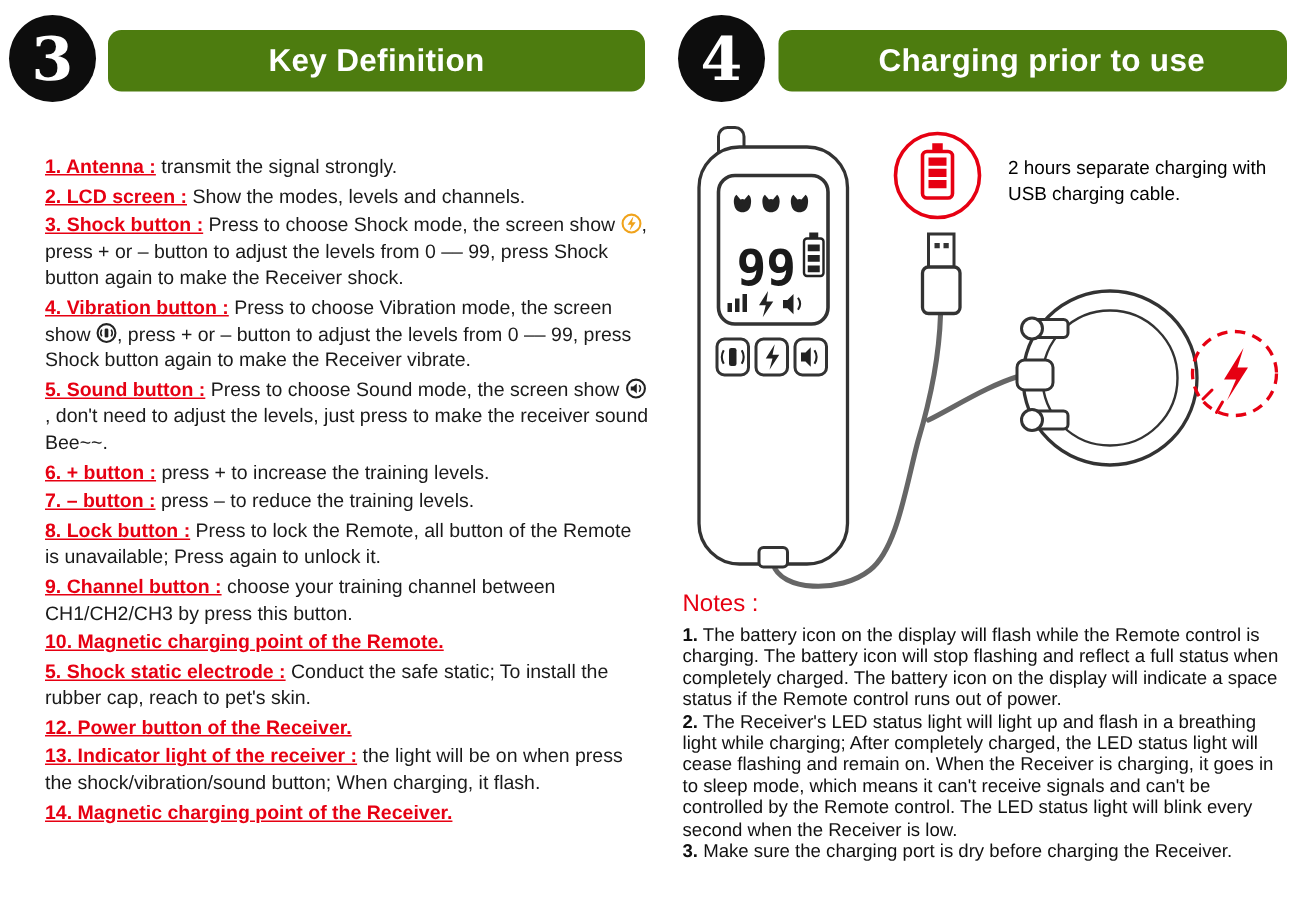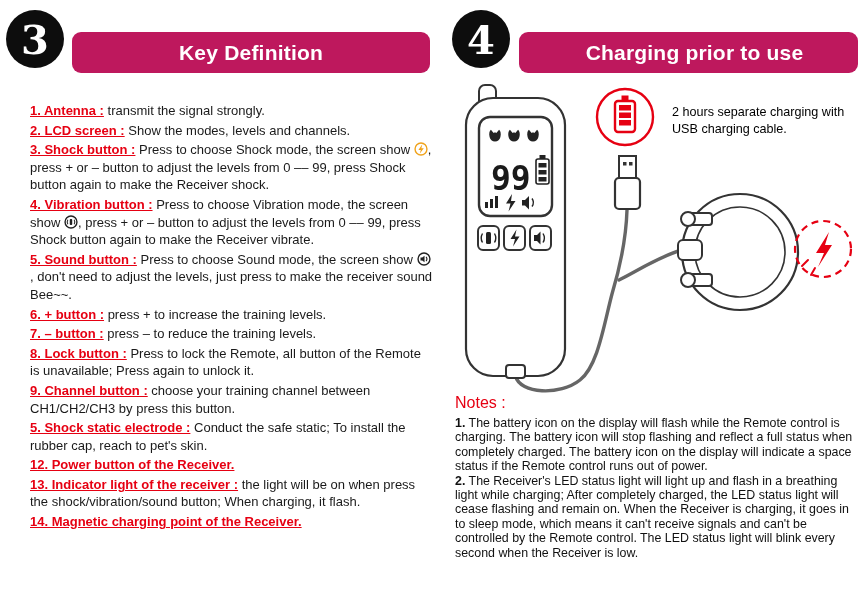--- a/index.html
+++ b/index.html
@@ -8,23 +8,23 @@
 
   .page { position:relative; width:864px; height:616px; background:#fff; overflow:hidden; }
 
   
   .badge {
     position:absolute; width:58px; height:58px; border-radius:50%;
     background:#0d0d0d; color:#fff; display:flex; align-items:center; justify-content:center;
     font-size:40px; font-weight:bold; font-family:"DejaVu Serif", serif;
   }
   .banner {
-    position:absolute; height:41px; background:#be185d; border-radius:9px;
+    position:absolute; height:41px; background:#4d7c0f; border-radius:9px;
     color:#fff; display:flex; align-items:center; justify-content:center;
-    font-size:21px; font-weight:bold; letter-spacing:0.2px;margin-top:12px;
+    font-size:21px; font-weight:bold; letter-spacing:0.2px;
   }
   .badge-left  { left:6px;  top:10px; }
   .banner-left { left:72px; top:20px; width:358px; }
   .badge-right  { left:452px; top:10px; }
   .banner-right { left:519px; top:20px; width:339px;padding-left:12px; }
 
   
   .kd-list { position:absolute; left:30px; top:102px; width:403px; font-size:13px; line-height:17.6px; }
   .kd-item { margin:0 0 2px 0; }
   .kd-label { color:var(--accent-red,#e60012); font-weight:bold;text-decoration:underline; }
@@ -66,20 +66,21 @@
           </svg></span>, press + or – button to adjust the levels from 0 –– 99, press Shock button again to make the Receiver vibrate.</p>
       <p class="kd-item"><span class="kd-label">5. Sound button :</span> Press to choose Sound mode, the screen show <span class="inline-icon"><svg viewBox="0 0 16 16">
             <circle cx="8" cy="8" r="6.8" fill="none" stroke="#222222" stroke-width="1.6"></circle>
             <path d="M4 6.4 h2 L8.6 4.2 v7.6 L6 9.6 H4 Z" fill="#222222"></path>
             <path d="M10.4 5.6 q2 2.4 0 4.8" fill="none" stroke="#222222" stroke-width="1.2"></path>
           </svg></span>, don't need to adjust the levels, just press to make the receiver sound Bee~~.</p>
       <p class="kd-item"><span class="kd-label">6. + button :</span> press + to increase the training levels.</p>
       <p class="kd-item"><span class="kd-label">7. – button :</span> press – to reduce the training levels.</p>
       <p class="kd-item"><span class="kd-label">8. Lock button :</span> Press to lock the Remote, all button of the Remote is unavailable; Press again to unlock it.</p>
       <p class="kd-item"><span class="kd-label">9. Channel button :</span> choose your training channel between CH1/CH2/CH3 by press this button.</p>
+      <p class="kd-item"><span class="kd-label">10. Magnetic charging point of the Remote.</span></p>
       <p class="kd-item"><span class="kd-label">5. Shock static electrode :</span> Conduct the safe static; To install the rubber cap, reach to pet's skin.</p>
       <p class="kd-item"><span class="kd-label">12. Power button of the Receiver.</span></p>
       <p class="kd-item"><span class="kd-label">13. Indicator light of the receiver :</span> the light will be on when press the shock/vibration/sound button; When charging, it flash.</p>
       <p class="kd-item"><span class="kd-label">14. Magnetic charging point of the Receiver.</span></p>
     </div>
 
   <div class="badge badge-right">4</div>
   <div class="banner banner-right">
     <span>Charging prior to use</span>
   </div>
@@ -177,16 +178,17 @@
     </svg>
 
     <div class="caption">2 hours separate charging with USB charging cable.</div>
   </div>
 
   <div class="notes">
     <div class="notes-title">Notes :</div>
     <div class="notes-list">
         <p class="note-item"><span class="note-num">1.</span> The battery icon on the display will flash while the Remote control is charging.  The battery icon will stop flashing and reflect a full status when completely charged. The battery icon on the display will indicate a space status if the Remote control runs out of power.</p>
         <p class="note-item"><span class="note-num">2.</span> The Receiver's LED status light will light up and flash in a breathing light while charging; After completely charged, the LED status light will cease flashing and remain on. When the Receiver is charging, it goes in to sleep mode, which means it can't receive signals and can't be controlled by the Remote control. The LED status light will blink every second when the Receiver is low.</p>
+        <p class="note-item"><span class="note-num">3.</span> Make sure the charging port is dry before charging the Receiver.</p>
       </div>
   </div>
 
 </div>
 
 </body></html>

